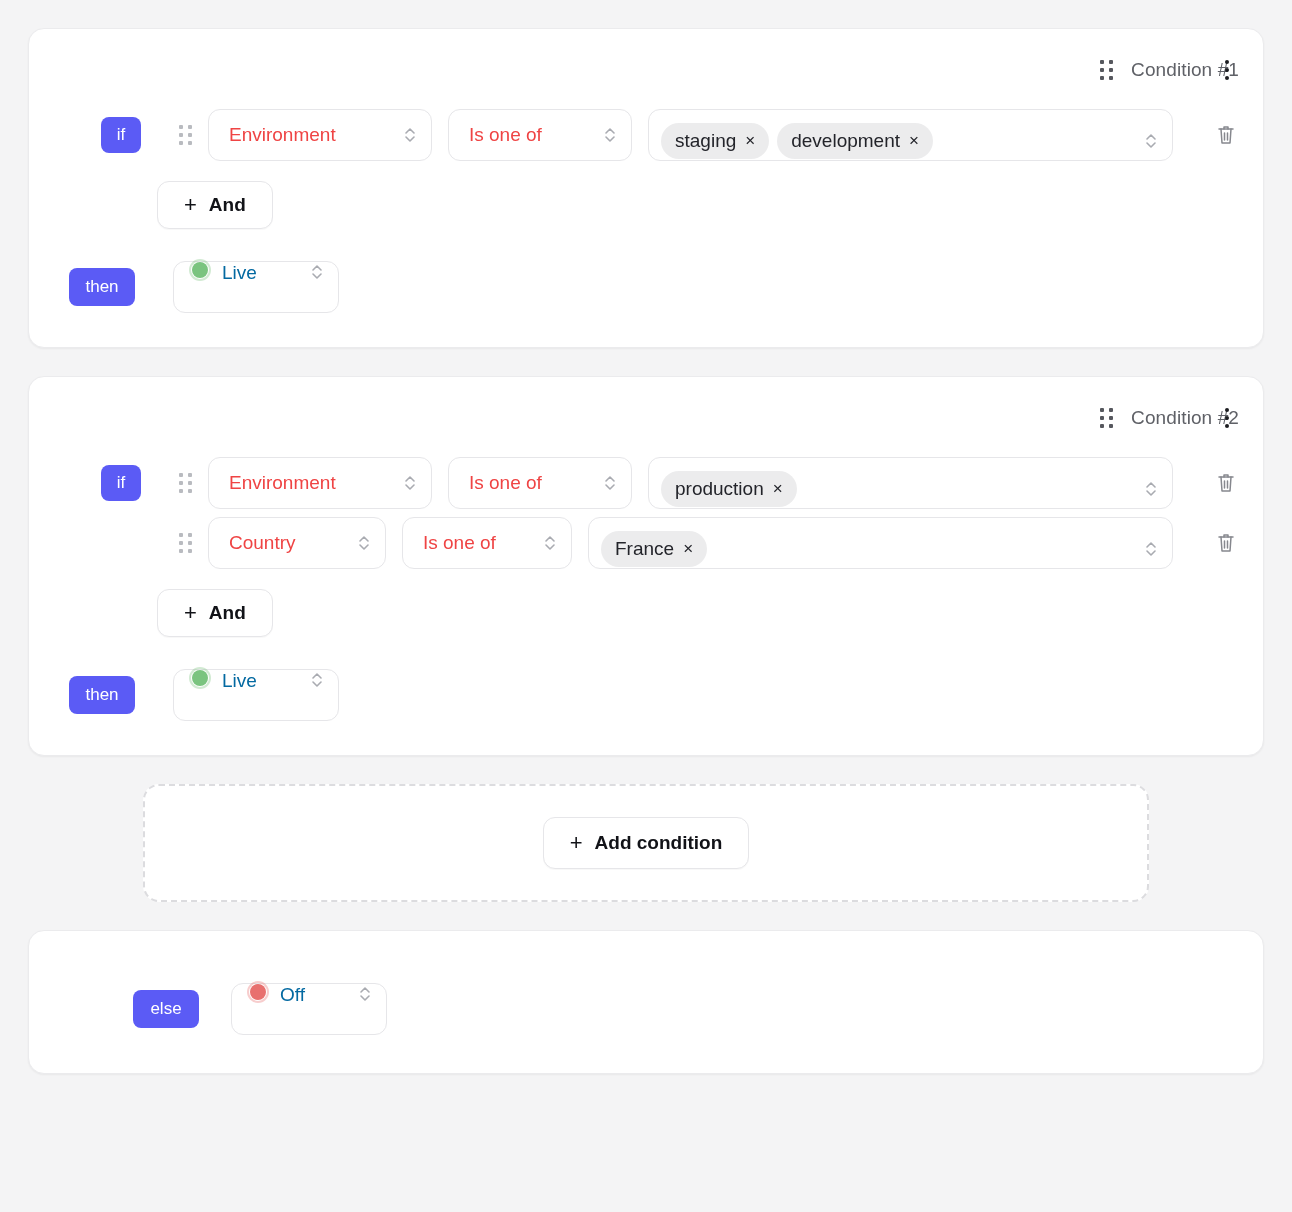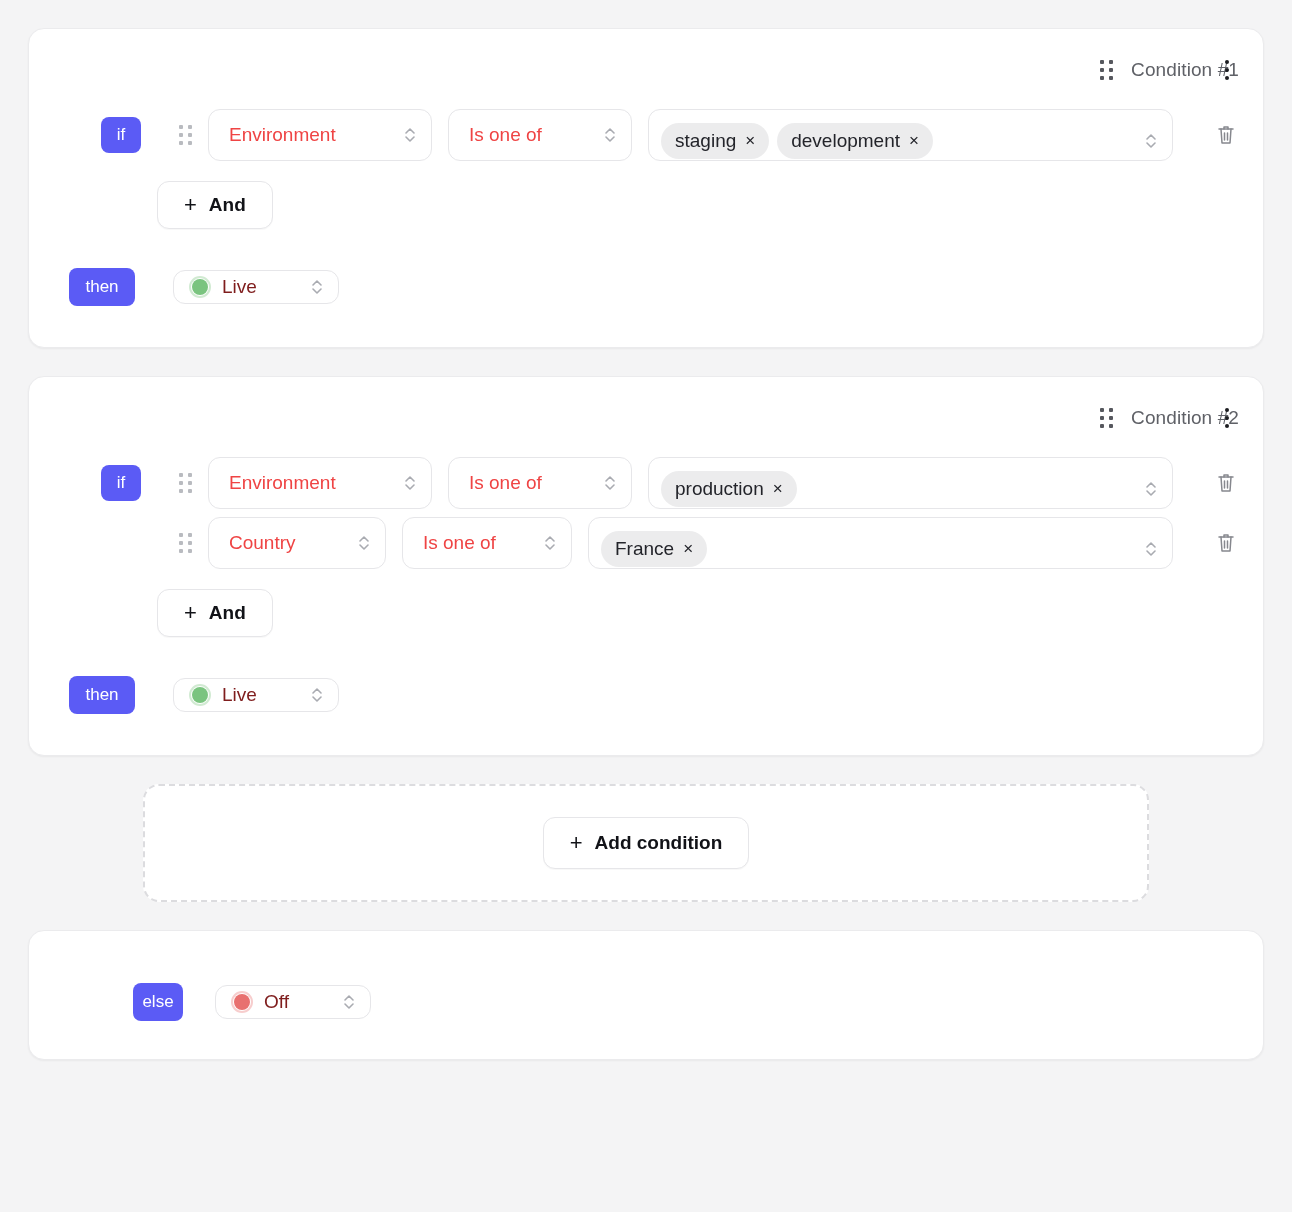--- a/index.html
+++ b/index.html
@@ -98,21 +98,21 @@
     font-size: 17px;
     display: flex;
     align-items: center;
     justify-content: center;
     cursor: pointer;
     border: none;
     font-family: "Liberation Sans", sans-serif;
   }
   .badge.if   { width: 40px; height: 36px; margin-left: -56px; margin-right: 22px; }
   .badge.then { width: 66px; height: 38px; margin-left: -88px; margin-right: 22px; }
-  .badge.else { width: 50px; height: 38px; }
+  .badge.else { width: 66px; height: 38px; }
 
   .select {
     position: relative;
     height: 52px;
     background: #ffffff;
     border: 1px solid #e6e6e9;
     border-radius: 12px;
     display: flex;
     align-items: center;
     padding: 0 14px 0 20px;
@@ -187,31 +187,30 @@
     cursor: pointer;
     font-family: "Liberation Sans", sans-serif;
     box-shadow: 0 1px 1px rgba(16,16,20,0.03);
   }
   .and-row { margin-top: 20px; padding-left: 0; }
   .btn-and { height: 48px; padding: 0 26px; }
   .plus { font-size: 22px; font-weight: normal; line-height: 1; }
 
   .then-row { margin-top: 32px; }
   .status-select {
-    height: 34px;
+    height: 52px;
     width: 166px;
     background: #ffffff;
     border: 1px solid #e6e6e9;
     border-radius: 12px;
     display: flex;
-    align-items: center;
     gap: 14px;
     padding: 0 14px 0 18px;
     font-size: 19px;
-    color: #7f1d1d;
+    color: #0369a1;
     cursor: pointer;
     flex: 0 0 auto;
   }
   .status-select .chev { margin-left: auto; }
   .dot {
     width: 16px; height: 16px;
     border-radius: 50%;
     flex: 0 0 auto;
     position: relative;
   }

